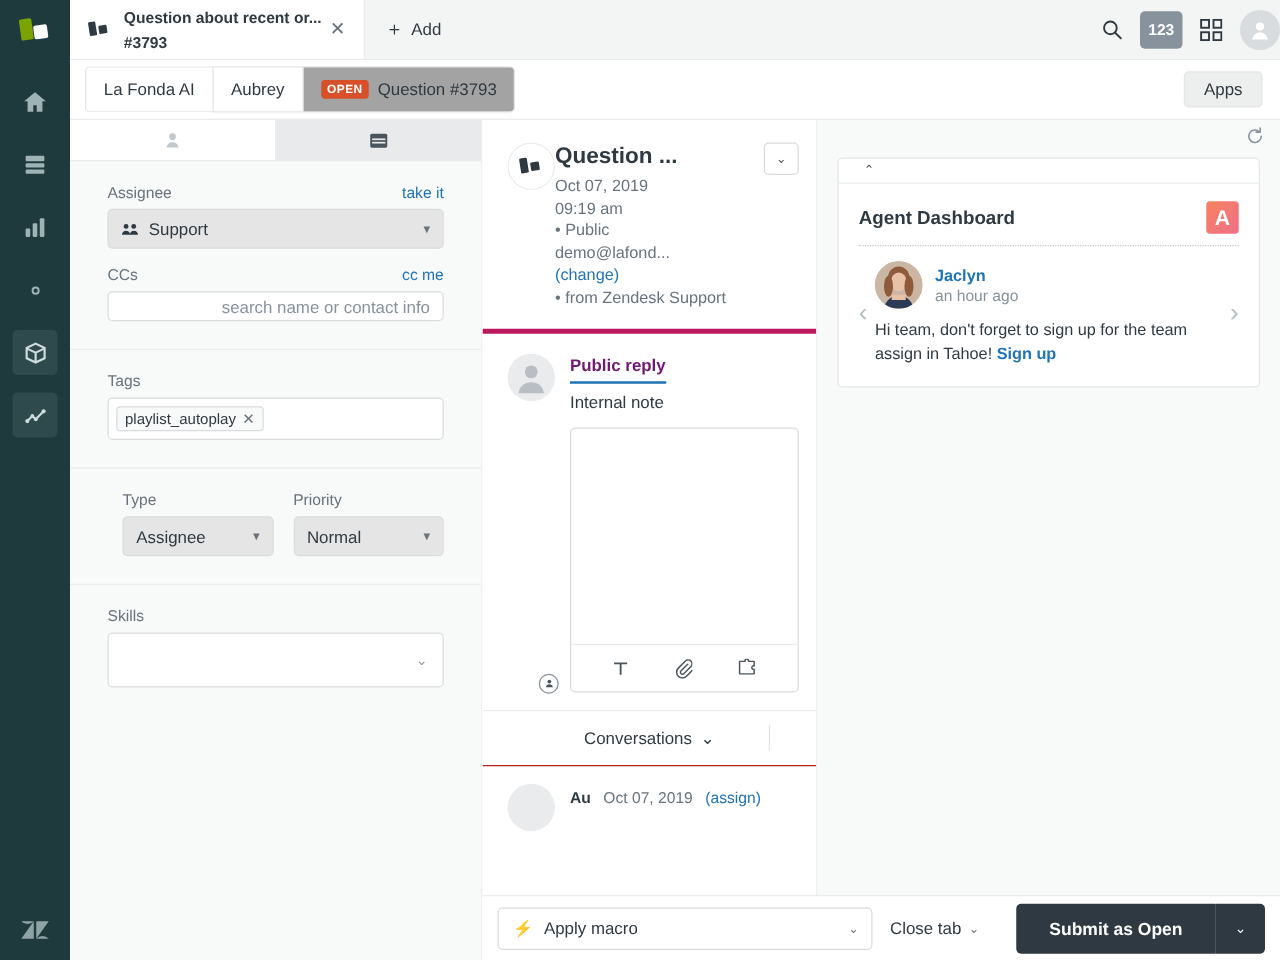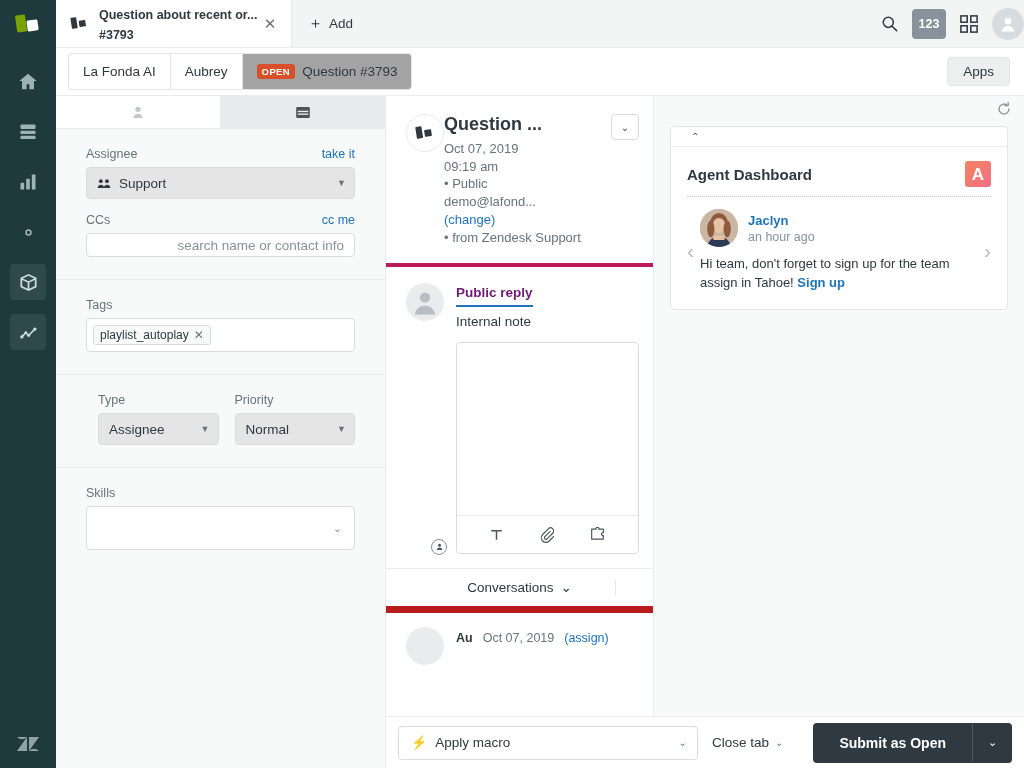--- a/index.html
+++ b/index.html
@@ -197,21 +197,21 @@
     border: 1px solid #d8dcde; border-radius: 4px; background: #fff;
     height: 212px; display: flex; flex-direction: column;
   }
   .editor-area { flex: 1; }
   .editor-bar {
     height: 38px; border-top: 1px solid #e9ebed; display: flex; align-items: center;
     justify-content: space-around; padding: 0 14px;
   }
   .editor-bar .ei { cursor: pointer; display: flex; align-items: center; color: #49545c; }
   .convbar {
-    border-top: 1px solid #e9ebed; border-bottom: 7px solid #b91c1c;
+    border-top: 1px solid #e9ebed; border-bottom: 1px solid #b91c1c;
     height: 45px; display: flex; align-items: center; justify-content: center;
     gap: 7px; position: relative; flex: 0 0 45px;
   }
   .convbar .lbl { font-size: 13.5px; color: #2f3941; cursor: pointer; }
   .convbar .sep { position: absolute; right: 37px; top: 11px; bottom: 11px; width: 1px; background: #e3e5e6; }
   .convrow { padding: 14px 14px 0 20px; display: flex; gap: 12px; }
   .convrow .cav { width: 38px; height: 38px; border-radius: 50%; background: #e9ebed; flex: 0 0 38px; }
   .convrow .cmeta { display: flex; gap: 10px; align-items: baseline; font-size: 12.5px; padding-top: 4px; }
   .convrow .cname { font-weight: 700; color: #2f3941; }
   .convrow .cdate { color: #68737d; }

